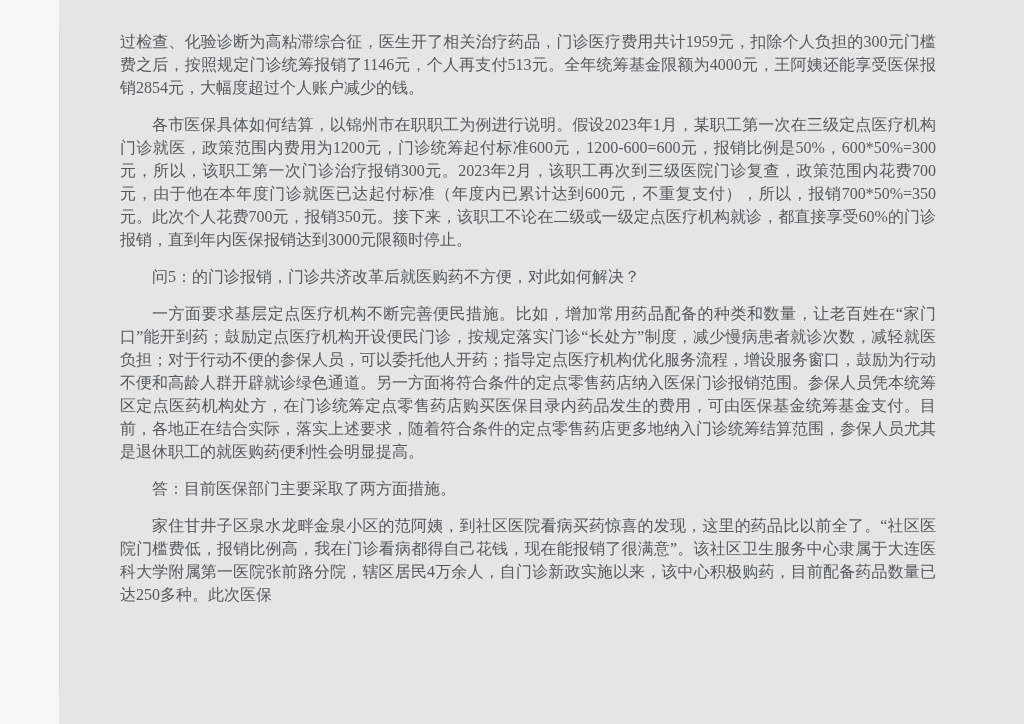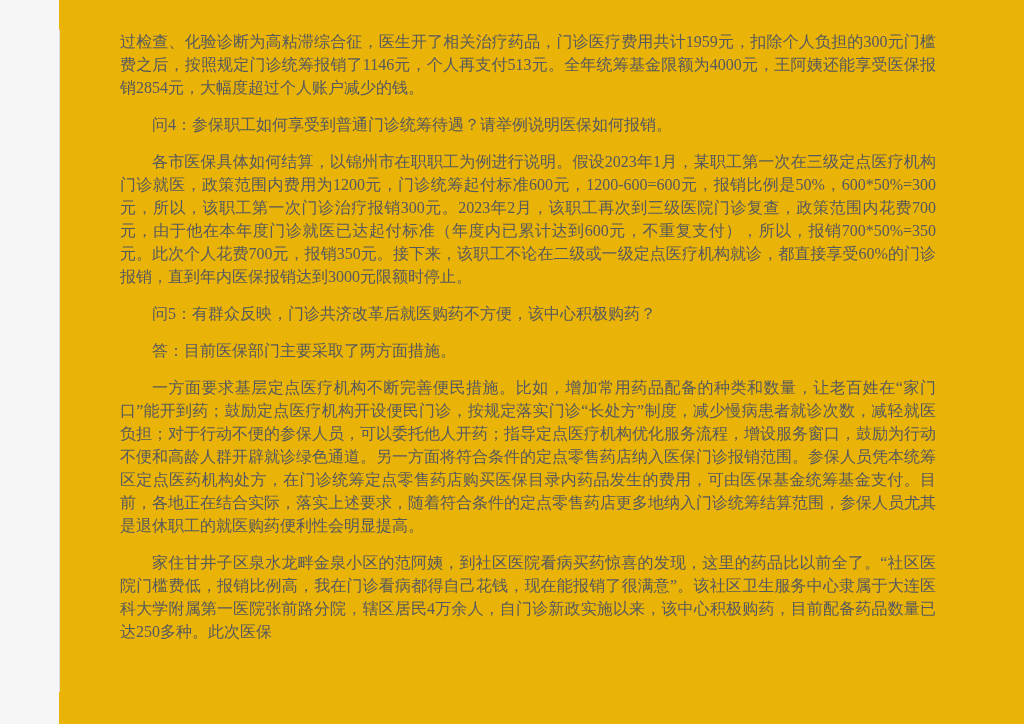--- a/index.html
+++ b/index.html
@@ -11,21 +11,21 @@
     width: 1024px;
     height: 724px;
     position: relative;
     overflow: hidden;
     font-family: "Liberation Serif", "DejaVu Serif", serif;
   }
   .page {
     position: absolute;
     left: 0; top: 0;
     width: 1024px; height: 724px;
-    background: #eab308;
+    background: #e5e5e5;
   }
   .gutter {
     position: absolute;
     left: 0; top: 0;
     width: 59px; height: 724px;
     background: #f6f6f7;
   }
   .edge-line {
     position: absolute;
     left: 59px; top: 30px;
@@ -56,26 +56,25 @@
 </head>
 <body>
 
 <div class="page">
   <div class="gutter"></div>
   <div class="edge-line"></div>
 
   <div class="content">
     <p class="para">过检查、化验诊断为高粘滞综合征，医生开了相关治疗药品，门诊医疗费用共计1959元，扣除个人负担的300元门槛费之后，按照规定门诊统筹报销了1146元，个人再支付513元。全年统筹基金限额为4000元，王阿姨还能享受医保报销2854元，大幅度超过个人账户减少的钱。</p>
 
-    <p class="para indent">问4：参保职工如何享受到普通门诊统筹待遇？请举例说明医保如何报销。</p>
 
 
     <p class="para indent">各市医保具体如何结算，以锦州市在职职工为例进行说明。假设2023年1月，某职工第一次在三级定点医疗机构门诊就医，政策范围内费用为1200元，门诊统筹起付标准600元，1200-600=600元，报销比例是50%，600*50%=300元，所以，该职工第一次门诊治疗报销300元。2023年2月，该职工再次到三级医院门诊复查，政策范围内花费700元，由于他在本年度门诊就医已达起付标准（年度内已累计达到600元，不重复支付），所以，报销700*50%=350元。此次个人花费700元，报销350元。接下来，该职工不论在二级或一级定点医疗机构就诊，都直接享受60%的门诊报销，直到年内医保报销达到3000元限额时停止。</p>
 
-    <p class="para indent">问5：有群众反映，门诊共济改革后就医购药不方便，该中心积极购药？</p>
+    <p class="para indent">问5：的门诊报销，门诊共济改革后就医购药不方便，对此如何解决？</p>
+
+    <p class="para indent">一方面要求基层定点医疗机构不断完善便民措施。比如，增加常用药品配备的种类和数量，让老百姓在“家门口”能开到药；鼓励定点医疗机构开设便民门诊，按规定落实门诊“长处方”制度，减少慢病患者就诊次数，减轻就医负担；对于行动不便的参保人员，可以委托他人开药；指导定点医疗机构优化服务流程，增设服务窗口，鼓励为行动不便和高龄人群开辟就诊绿色通道。另一方面将符合条件的定点零售药店纳入医保门诊报销范围。参保人员凭本统筹区定点医药机构处方，在门诊统筹定点零售药店购买医保目录内药品发生的费用，可由医保基金统筹基金支付。目前，各地正在结合实际，落实上述要求，随着符合条件的定点零售药店更多地纳入门诊统筹结算范围，参保人员尤其是退休职工的就医购药便利性会明显提高。</p>
 
     <p class="para indent">答：目前医保部门主要采取了两方面措施。</p>
-
-    <p class="para indent">一方面要求基层定点医疗机构不断完善便民措施。比如，增加常用药品配备的种类和数量，让老百姓在“家门口”能开到药；鼓励定点医疗机构开设便民门诊，按规定落实门诊“长处方”制度，减少慢病患者就诊次数，减轻就医负担；对于行动不便的参保人员，可以委托他人开药；指导定点医疗机构优化服务流程，增设服务窗口，鼓励为行动不便和高龄人群开辟就诊绿色通道。另一方面将符合条件的定点零售药店纳入医保门诊报销范围。参保人员凭本统筹区定点医药机构处方，在门诊统筹定点零售药店购买医保目录内药品发生的费用，可由医保基金统筹基金支付。目前，各地正在结合实际，落实上述要求，随着符合条件的定点零售药店更多地纳入门诊统筹结算范围，参保人员尤其是退休职工的就医购药便利性会明显提高。</p>
 
     <p class="para indent">家住甘井子区泉水龙畔金泉小区的范阿姨，到社区医院看病买药惊喜的发现，这里的药品比以前全了。“社区医院门槛费低，报销比例高，我在门诊看病都得自己花钱，现在能报销了很满意”。该社区卫生服务中心隶属于大连医科大学附属第一医院张前路分院，辖区居民4万余人，自门诊新政实施以来，该中心积极购药，目前配备药品数量已达250多种。此次医保</p>
   </div>
 </div>
 
 </body></html>

